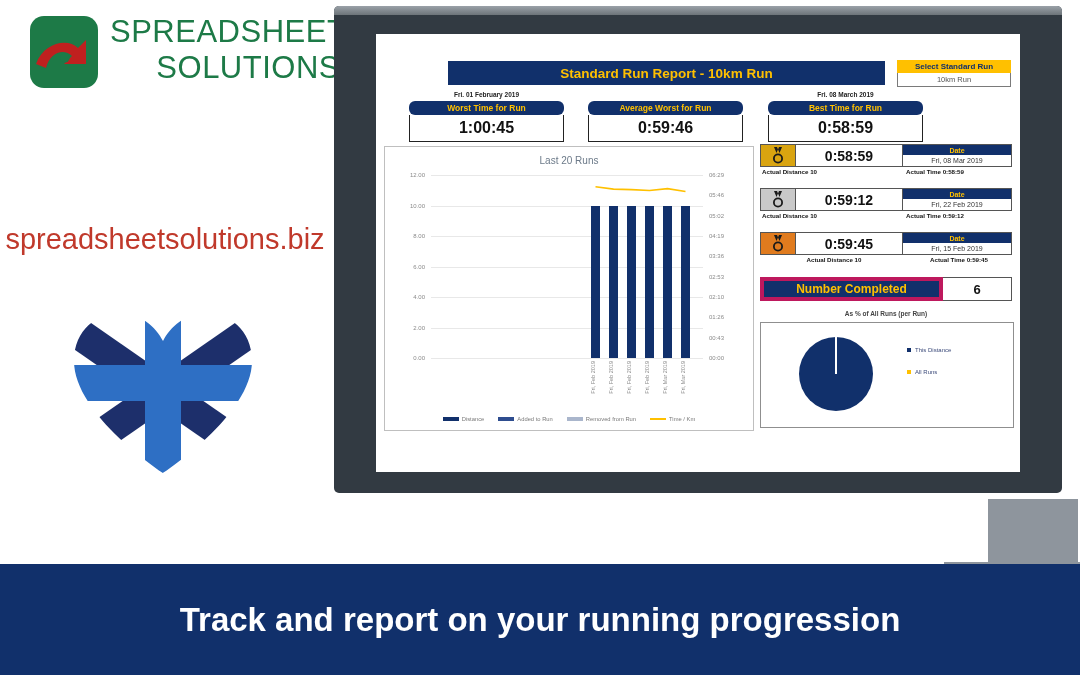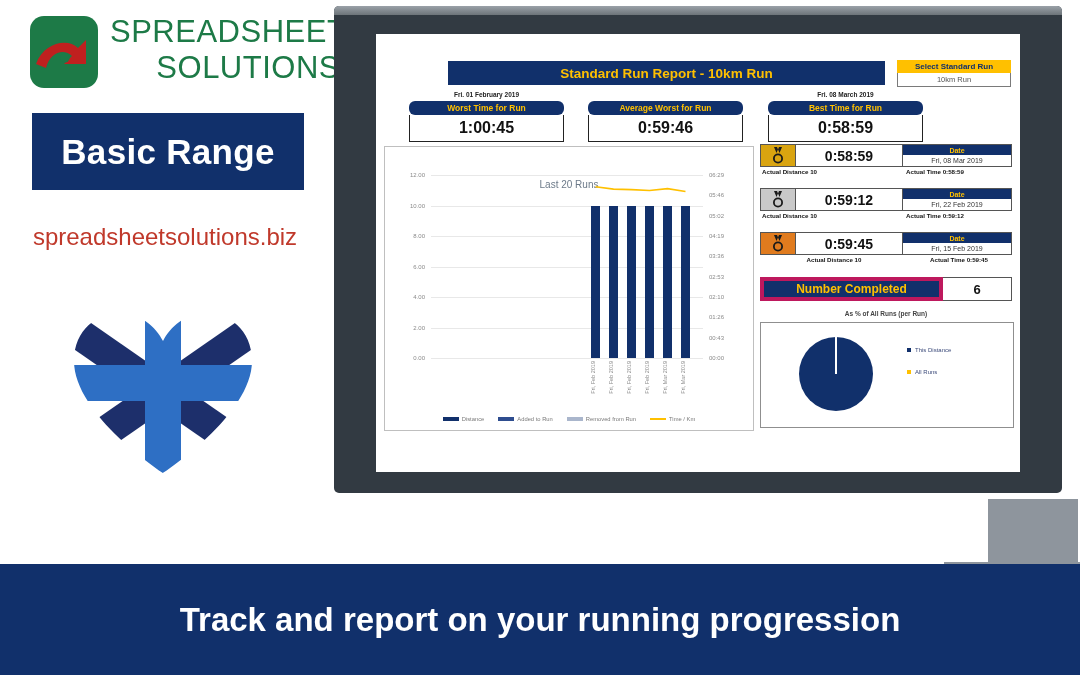--- a/index.html
+++ b/index.html
@@ -19,21 +19,21 @@
   #logo-wordmark{position:absolute;left:80px;top:0px;width:240px;
      color:#1d7a47;font-size:31px;line-height:36px;letter-spacing:.5px;}
   #logo-wordmark div{white-space:nowrap;}
   #logo-line2{text-align:right;padding-right:10px;}
 
   #basic-range-band{position:absolute;left:32px;top:113px;width:272px;height:77px;
      background:#11306b;display:flex;align-items:center;justify-content:center;}
   #basic-range-label{color:#ffffff;font-size:35px;font-weight:bold;letter-spacing:.3px;}
 
   #website-url{position:absolute;left:0;top:223px;width:330px;text-align:center;
-     color:#c0392b;font-size:24px;}
+     color:#c0392b;font-size:29px;}
 
   #flag-heart{position:absolute;left:68px;top:307px;width:190px;height:170px;}
 
   
   #monitor{position:absolute;left:334px;top:6px;width:728px;height:487px;}
   #monitor-bezel{position:absolute;inset:0;background:#323a42;border-radius:5px;}
   #monitor-topstrip{position:absolute;left:0;top:0;right:0;height:9px;
       background:linear-gradient(#9aa1a8,#6d7479);border-radius:5px 5px 0 0;}
   #monitor-screen{position:absolute;left:42px;top:28px;width:644px;height:438px;
       background:#0369a1;overflow:hidden;}
@@ -66,21 +66,21 @@
      font-size:16px;font-weight:bold;color:#111;}
   .stat-sub{font-size:6px;font-weight:bold;color:#222;text-align:center;margin-top:3px;}
   #stat-worst{left:33px;}
   #stat-avg{left:212px;}
   #stat-best{left:392px;}
 
   
   #chart-panel{position:absolute;left:8px;top:112px;width:368px;height:283px;
       background:#fff;border:1px solid #bfbfbf;}
   #chart-title{position:absolute;top:8px;left:0;width:100%;text-align:center;
-      color:#6c7a89;font-size:10px;margin-top:24px;}
+      color:#6c7a89;font-size:10px;}
   #plot{position:absolute;left:46px;top:28px;width:272px;height:183px;}
   .gridline{position:absolute;left:0;right:0;height:1px;background:#e8e8e8;}
   .ytick-left{position:absolute;right:278px;transform:translateY(-50%);
       font-size:6px;color:#8a8a8a;white-space:nowrap;}
   .ytick-right{position:absolute;left:278px;transform:translateY(-50%);
       font-size:6px;color:#8a8a8a;white-space:nowrap;}
   .bar{position:absolute;bottom:0;width:9px;background:#11306b;}
   #timeline-svg{position:absolute;left:0;top:0;width:272px;height:183px;}
   .xtick{position:absolute;top:186px;font-size:5.5px;color:#8a8a8a;
       writing-mode:vertical-rl;transform:rotate(180deg);white-space:nowrap;}
@@ -143,23 +143,20 @@
         <path d="M2 30 C10 8, 34 4, 44 14 L52 6 L52 30 L30 30 L38 22 C30 14, 16 18, 12 34 Z" fill="#c0201f"></path>
         <circle cx="31" cy="24" r="4.5" fill="#1d7a47"></circle>
       </svg>
     </div>
     <div id="logo-wordmark">
       <div>SPREADSHEET</div>
       <div id="logo-line2">SOLUTIONS</div>
     </div>
   </div>
 
-  <div id="basic-range-band">
-    <span id="basic-range-label">Basic Range</span>
-  </div>
 
   <div id="website-url">spreadsheetsolutions.biz</div>
 
   <svg id="flag-heart" viewBox="0 0 190 170">
     <defs>
       <clipPath id="heartClip">
         <path d="M95 166 C95 166, 6 108, 6 54 C6 22, 30 6, 52 6 C72 6, 88 20, 95 34 C102 20, 118 6, 138 6 C160 6, 184 22, 184 54 C184 108, 95 166, 95 166 Z"></path>
       </clipPath>
     </defs>
     <g clip-path="url(#heartClip)">

